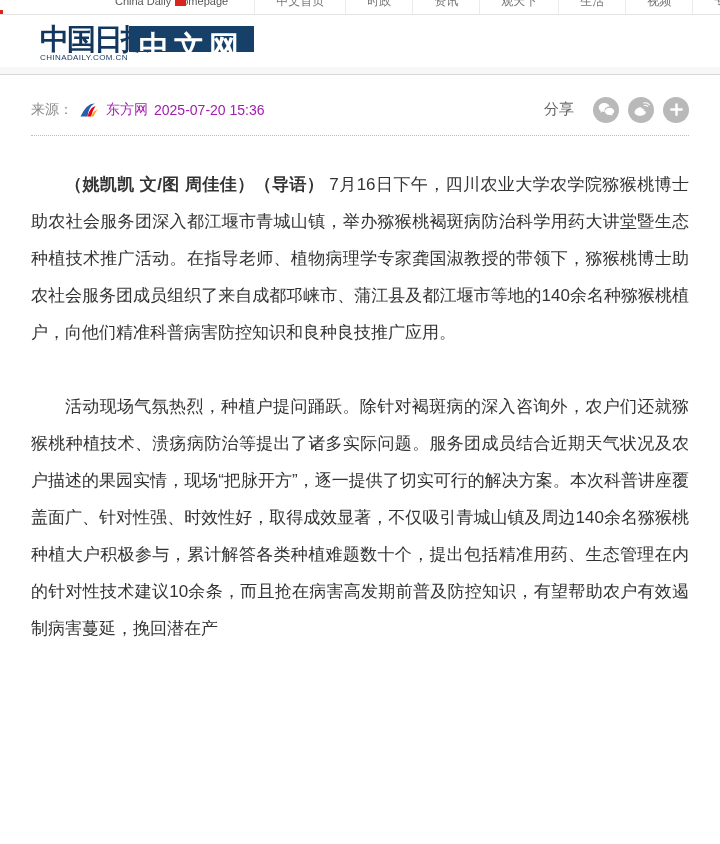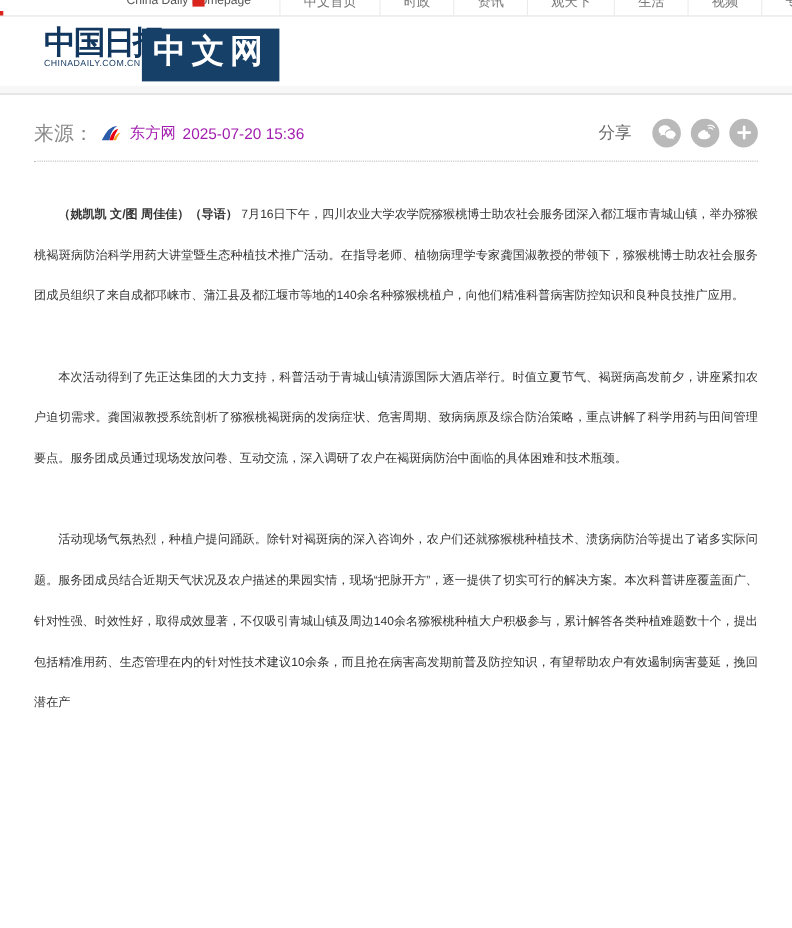--- a/index.html
+++ b/index.html
@@ -15,43 +15,43 @@
   .nav-red-badge { position:absolute; left:175px; top:0; width:11px; height:6px; background:#d9251c; }
   .edge-red-sliver { position:absolute; left:0; top:10px; width:3px; height:12px; background:#d9251c; }
 
   
   .header { background:#fff; padding:11px 0 4px 40px; }
   .logo { display:flex; align-items:flex-start; }
   .logo-left { width:86px; text-align:center; color:#12375f; }
   .logo-cn { font-family:"Liberation Serif","DejaVu Serif",serif; font-weight:bold;
     font-size:29px; letter-spacing:-2px; line-height:27px; white-space:nowrap; }
   .logo-domain { font-size:8px; font-weight:normal; letter-spacing:.4px; line-height:10px; white-space:nowrap; }
-  .logo-box { margin-left:3px; background:#164067; color:#fff; height:48px; line-height:42px;
+  .logo-box { margin-left:3px; background:#164067; color:#fff; height:26px; line-height:42px;
     padding:0 10px; font-size:30px; font-weight:bold; letter-spacing:5px; white-space:nowrap; }
   .header-strip { height:8px; background:#f7f7f7; border-bottom:1px solid #d8d8d8; }
 
   
   .article { padding:0 31px; }
   .article-title { margin-top:19px; text-align:center; font-size:29px; font-weight:bold;
     color:#3b3b3b; line-height:47px; }
 
   .meta-row { display:flex; align-items:center; margin-top:21px; height:27px; }
-  .meta-source-label { font-size:18px; color:#8a8a8a; }
+  .meta-source-label { font-size:14px; color:#8a8a8a; }
   .source-logo { width:20px; height:17px; margin:0 7px 0 6px; }
   .meta-source-name, .meta-datetime { font-size:14px; color:#a21caf; margin-right:6px; }
   .meta-spacer { flex:1; }
   .share-label { font-size:15px; color:#666; margin-right:10px; }
   .share-btn { width:26px; height:26px; border-radius:50%; background:#b9b9b9; margin-left:9px;
     display:flex; align-items:center; justify-content:center; cursor:pointer; }
   .share-btn svg { display:block; }
 
   .dotted-divider { border-bottom:1px dotted #bbb; margin-top:12px; }
 
   .article-body { margin-top:30px; }
-  .article-body p { font-size:11px; color:#333; line-height:37px; text-align:justify;
+  .article-body p { font-size:17px; color:#333; line-height:37px; text-align:justify;
     text-indent:2em; margin-bottom:37px; }
   .article-body p .lead { font-weight:bold; }
 </style>
 </head>
 <body>
 
 <div class="topnav">
   <div class="topnav-inner">
     <span class="topnav-item">China Daily Homepage</span>
     <span class="topnav-item">中文首页</span>
@@ -109,17 +109,16 @@
       <svg width="15" height="15" viewBox="0 0 16 16">
         <path stroke="#fff" stroke-width="2.6" stroke-linecap="round" d="M8 2.5v11M2.5 8h11"></path>
       </svg>
     </span>
   </div>
 
   <div class="dotted-divider"></div>
 
   <div class="article-body">
     <p><span class="lead">（姚凯凯 文/图 周佳佳）（导语）</span><span> 7月16日下午，四川农业大学农学院猕猴桃博士助农社会服务团深入都江堰市青城山镇，举办猕猴桃褐斑病防治科学用药大讲堂暨生态种植技术推广活动。在指导老师、植物病理学专家龚国淑教授的带领下，猕猴桃博士助农社会服务团成员组织了来自成都邛崃市、蒲江县及都江堰市等地的140余名种猕猴桃植户，向他们精准科普病害防控知识和良种良技推广应用。</span></p>
-    <p><span>本次活动得到了先正达集团的大力支持，科普活动于青城山镇清源国际大酒店举行。时值立夏节气、褐斑病高发前夕，讲座紧扣农户迫切需求。龚国淑教授系统剖析了猕猴桃褐斑病的发病症状、危害周期、致病病原及综合防治策略，重点讲解了科学用药与田间管理要点。服务团成员通过现场发放问卷、互动交流，深入调研了农户在褐斑病防治中面临的具体困难和技术瓶颈。</span></p>
     <p><span>活动现场气氛热烈，种植户提问踊跃。除针对褐斑病的深入咨询外，农户们还就猕猴桃种植技术、溃疡病防治等提出了诸多实际问题。服务团成员结合近期天气状况及农户描述的果园实情，现场“把脉开方”，逐一提供了切实可行的解决方案。本次科普讲座覆盖面广、针对性强、时效性好，取得成效显著，不仅吸引青城山镇及周边140余名猕猴桃种植大户积极参与，累计解答各类种植难题数十个，提出包括精准用药、生态管理在内的针对性技术建议10余条，而且抢在病害高发期前普及防控知识，有望帮助农户有效遏制病害蔓延，挽回潜在产</span></p>
   </div>
 
 </div>
 
 </body></html>

